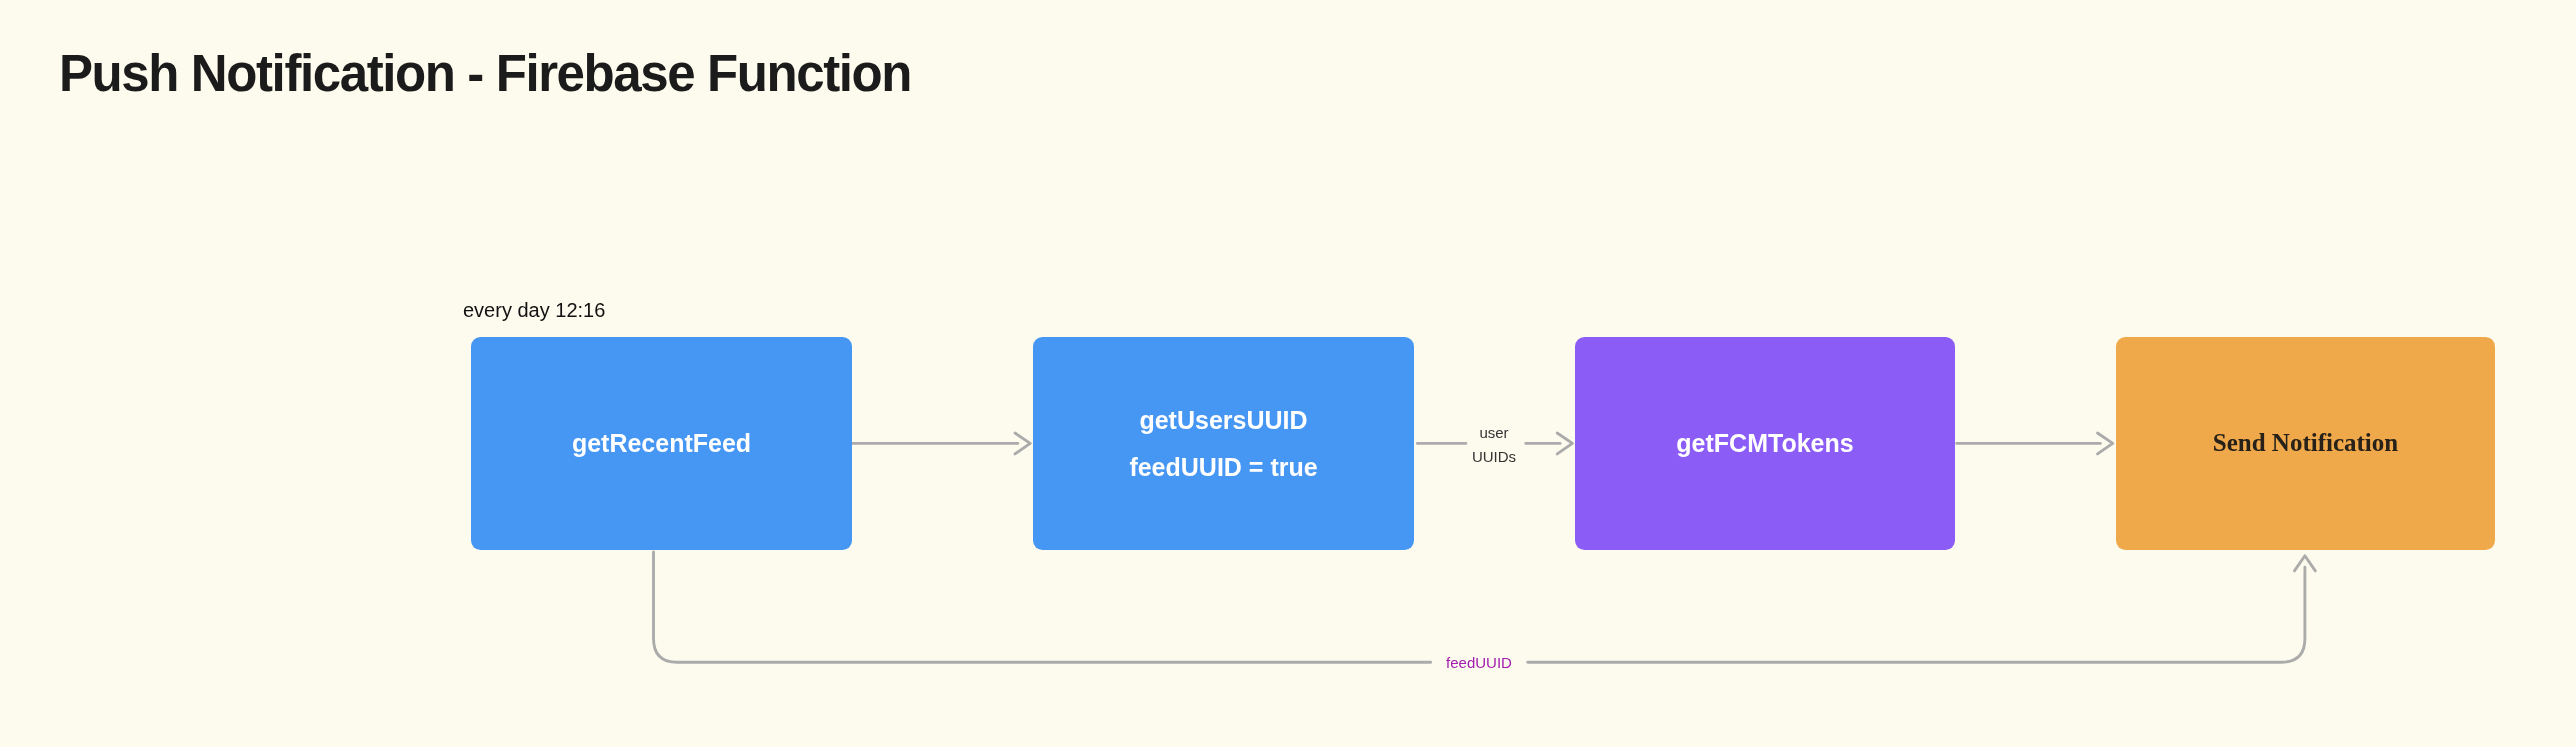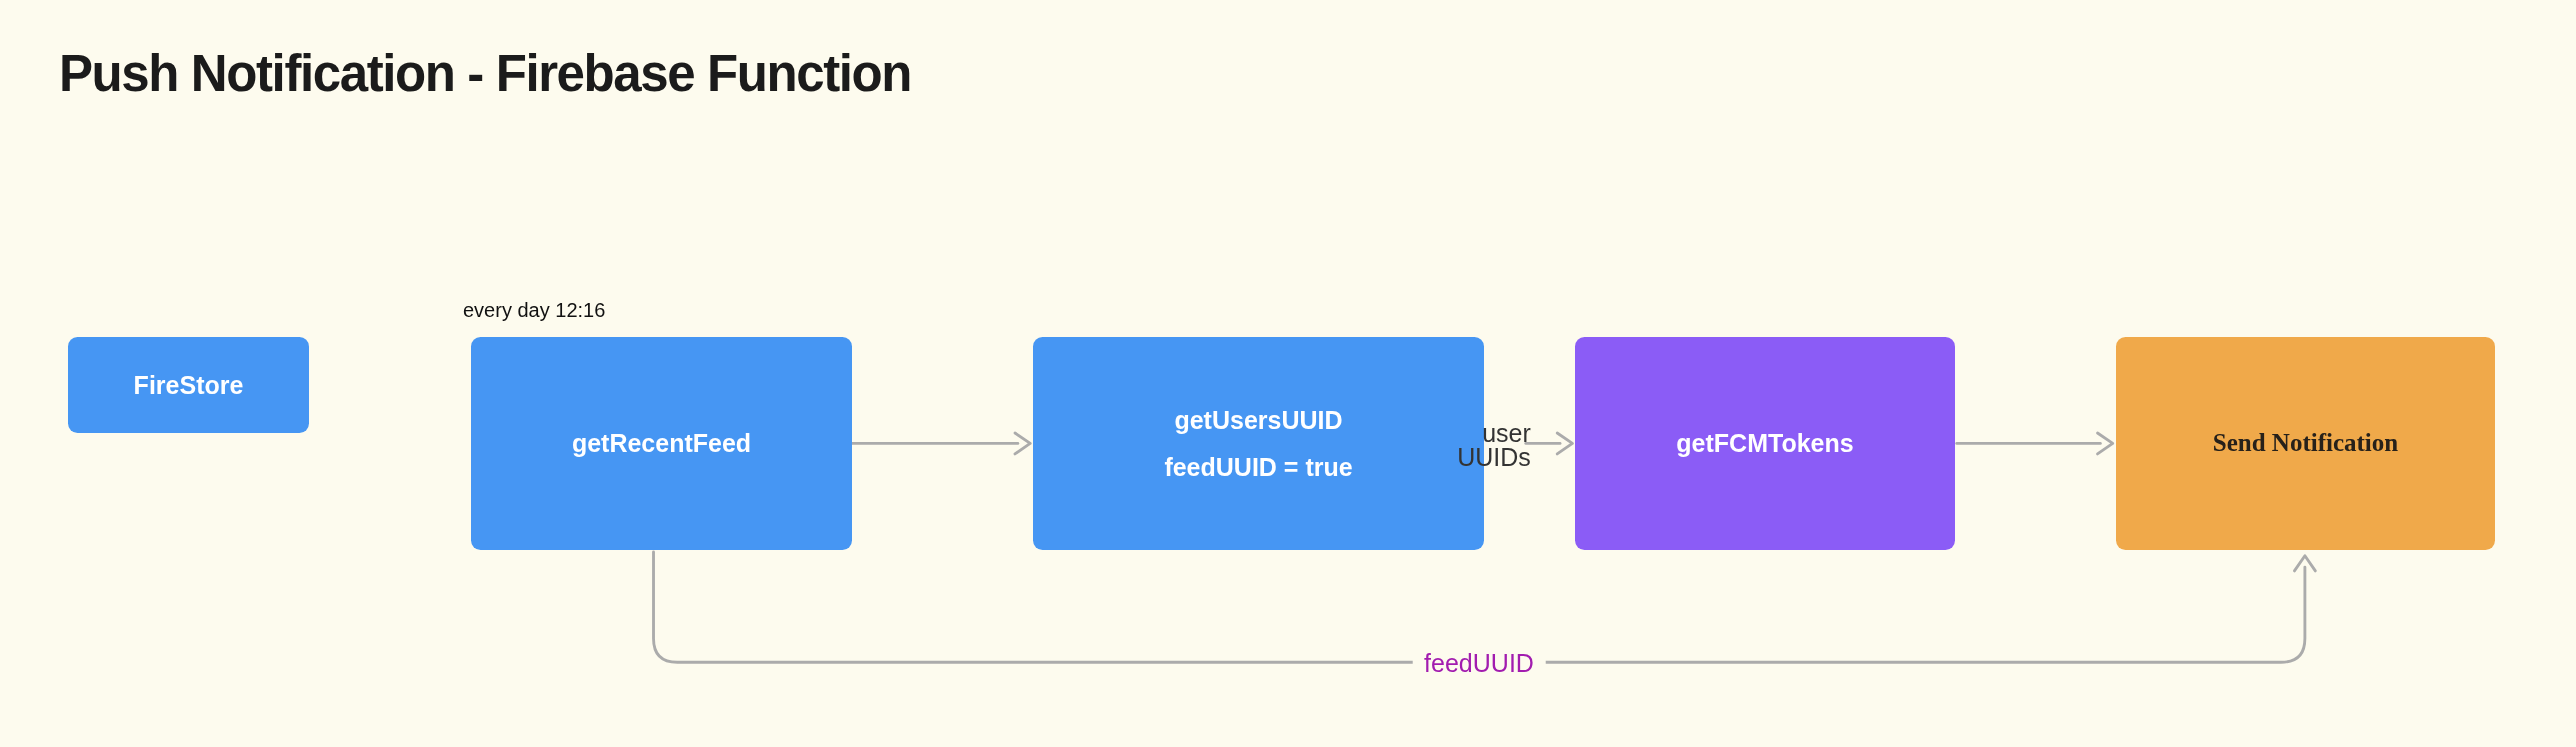--- a/index.html
+++ b/index.html
@@ -38,40 +38,40 @@
     justify-content: center;
     text-align: center;
     font-size: 25px;
     font-weight: 700;
     line-height: 28.5px;
   }
   .node.blue  { color: #FFFFFF; }
   .node.orange{ color: #27211A; }
   #node-firestore         { left: 68px;   top: 337px; width: 241px; height: 96px; }
   #node-get-recent-feed   { left: 463px;  top: 337px; width: 381px; height: 213px; }
-  #node-get-users-uuid    { left: 1033px; top: 337px; width: 451px; height: 213px;
+  #node-get-users-uuid    { left: 1033px; top: 337px; width: 381px; height: 213px;
                             flex-direction: column; gap: 18px; }
   #node-get-fcm-tokens    { left: 1575px; top: 337px; width: 380px; height: 213px; }
   #node-send-notification { left: 2116px; top: 337px; width: 379px; height: 213px; font-family: Liberation Serif, serif; }
   .node-annotation {
     position: absolute;
     left: 463px;
     top: 299px;
     font-size: 20px;
     font-weight: 400;
     color: #111111;
     white-space: nowrap;
   }
   .edge-label {
     position: absolute;
     transform: translate(-50%, -50%);
-    font-size: 25px;
+    font-size: 15px;
     line-height: 24px;
     color: #333333;
-    text-align: right;
+    text-align: center;
     white-space: nowrap;
   }
   #edge-label-user-uuids { left: 1494px; top: 445px; }
   #edge-label-feed-uuid  { left: 1479px; top: 663px; padding: 0 11.4px; }
 </style>
 </head>
 <body>
 
 <div class="canvas" style="background-color: rgb(253, 251, 238);">
 
@@ -91,23 +91,20 @@
       <path d="M2205,455 L2221,466 L2205,477"></path>
 
       <path d="M687,580 L687,671 Q687,696 712,696 L1504,696"></path>
       <path d="M1606,696 L2398,696 Q2423,696 2423,671 L2423,596"></path>
       <path d="M2412,600 L2423,584 L2434,600"></path>
     </g>
   </svg>
 
   <div class="node-annotation">every day 12:16</div>
 
-  <div class="node blue" id="node-firestore" style="background-color: rgb(70, 150, 243);">
-    <span>FireStore</span>
-  </div>
 
   <div class="node blue" id="node-get-recent-feed" style="background-color: rgb(70, 150, 243); margin-left: 8px;">
     <span>getRecentFeed</span>
   </div>
 
   <div class="node blue" id="node-get-users-uuid" style="background-color: rgb(70, 150, 243);">
     <span>getUsersUUID</span>
     <span>feedUUID = true</span>
   </div>
 

